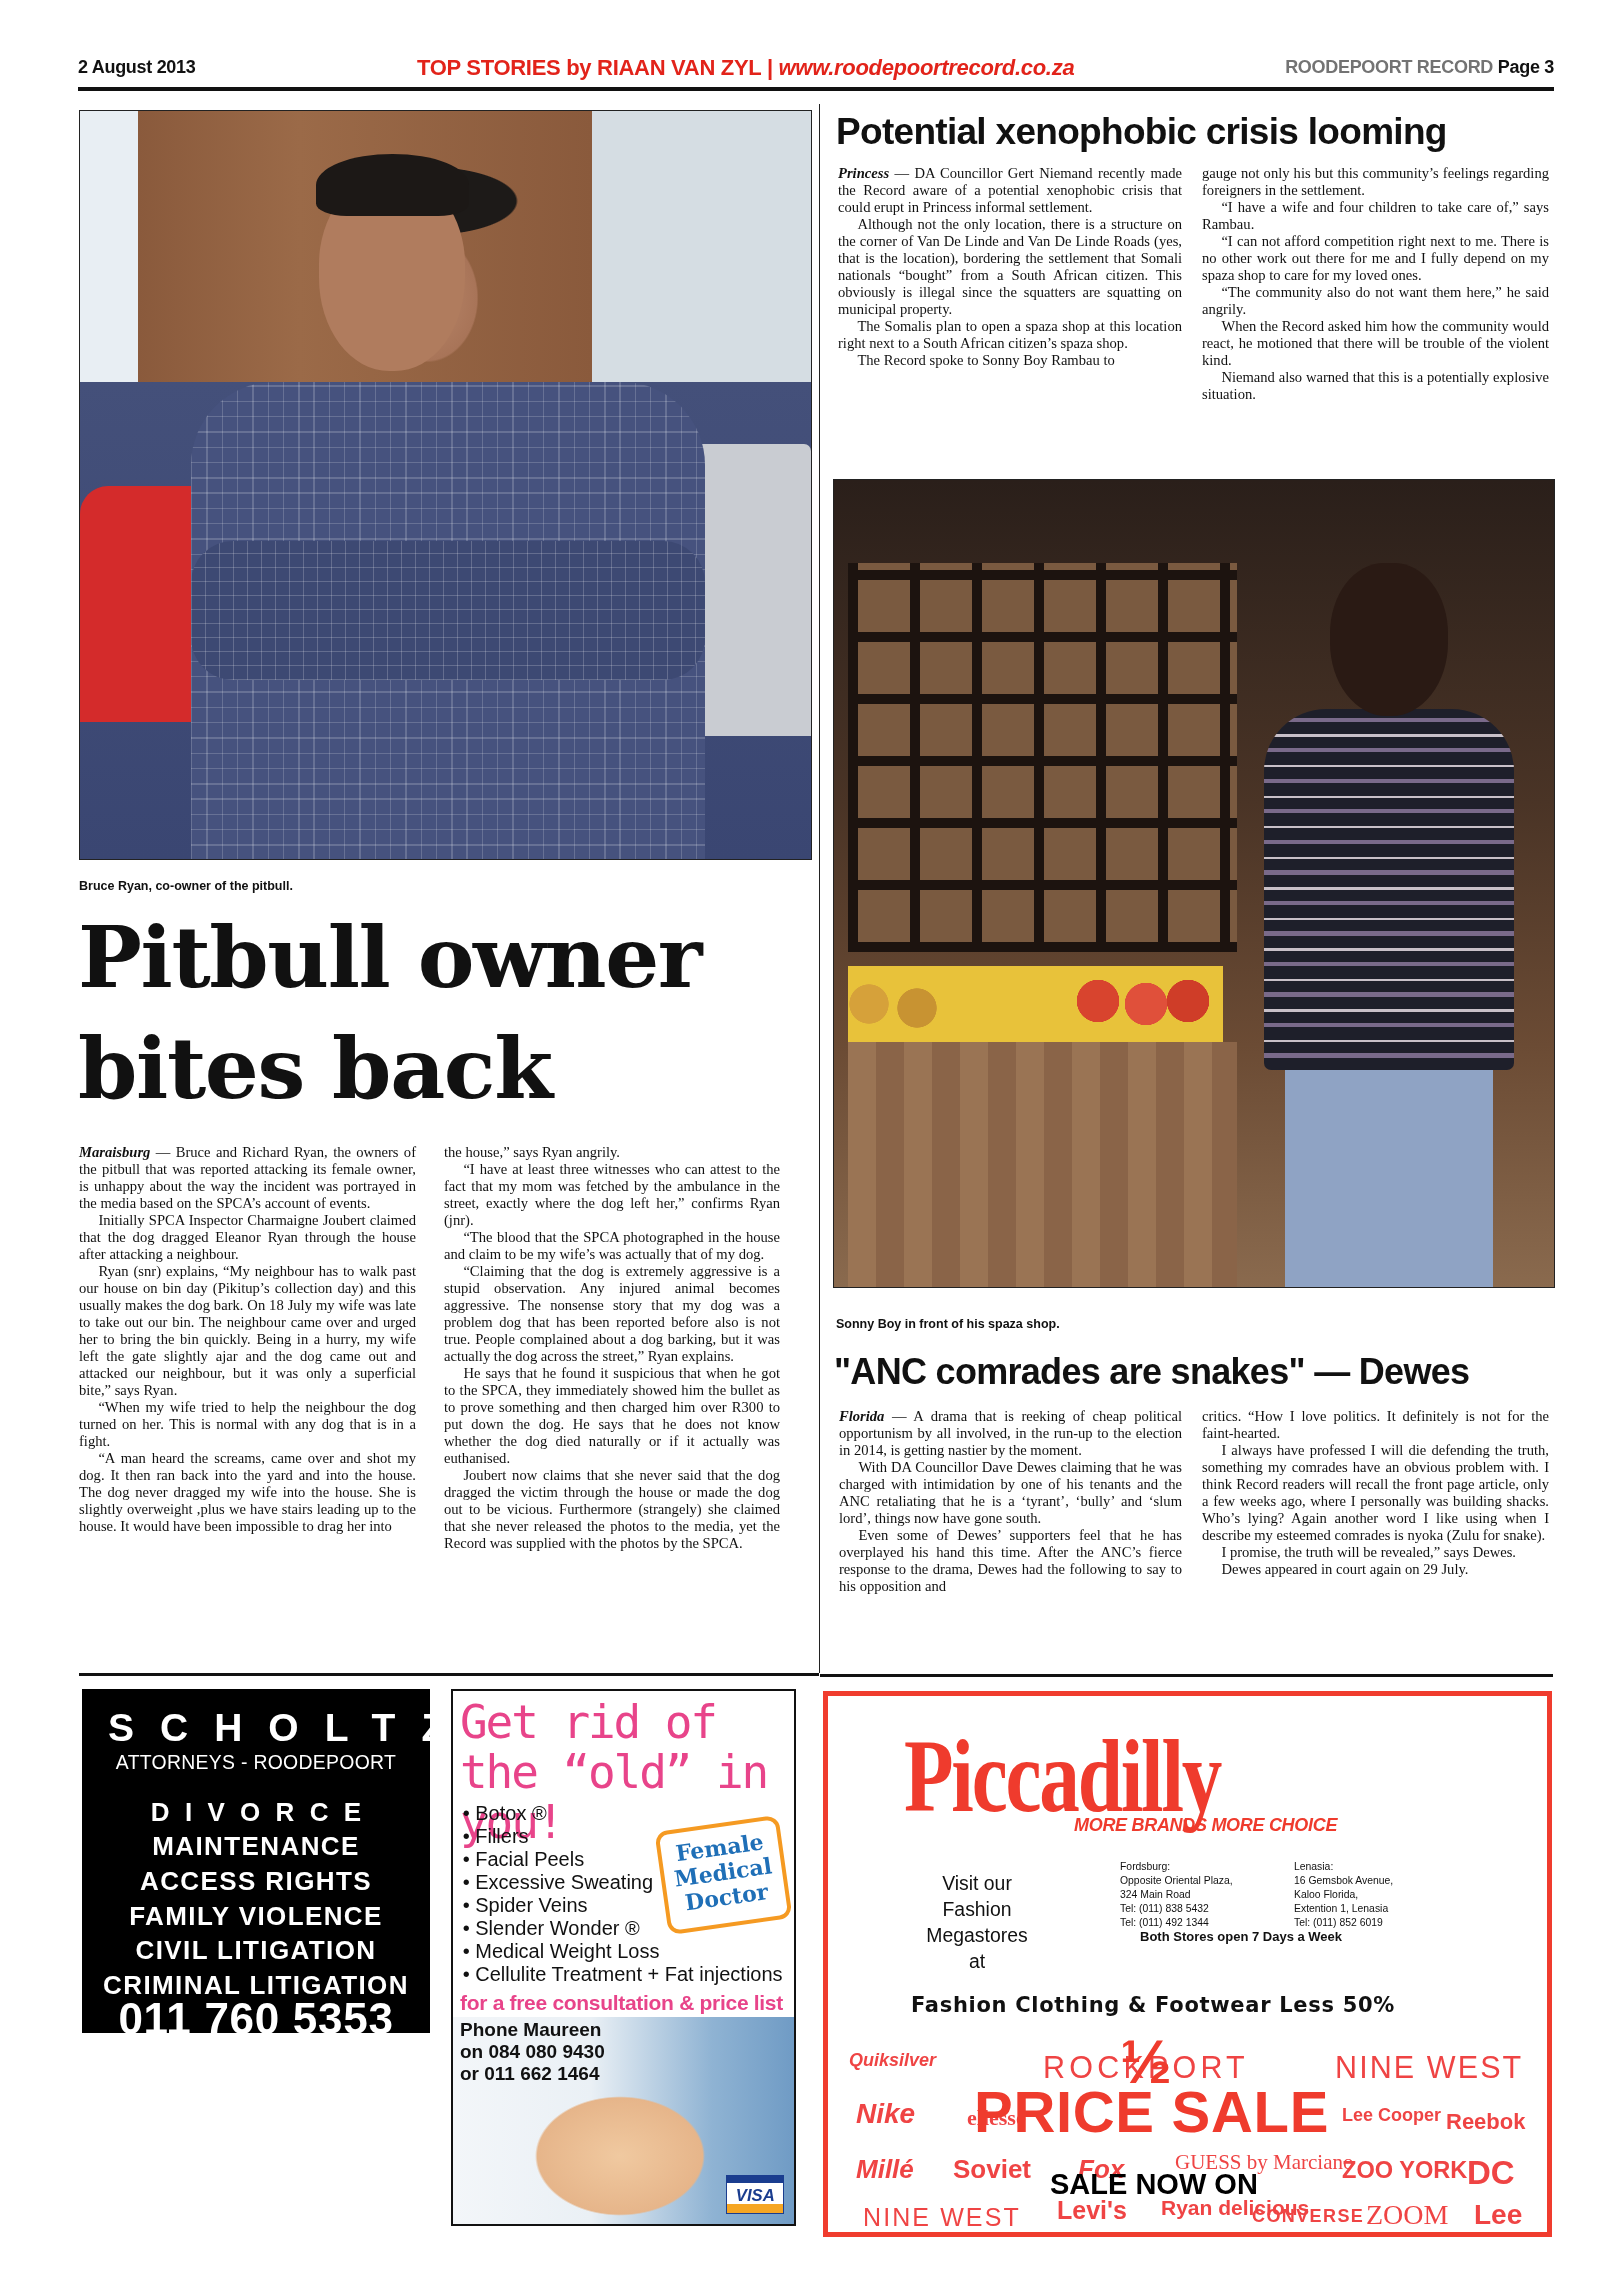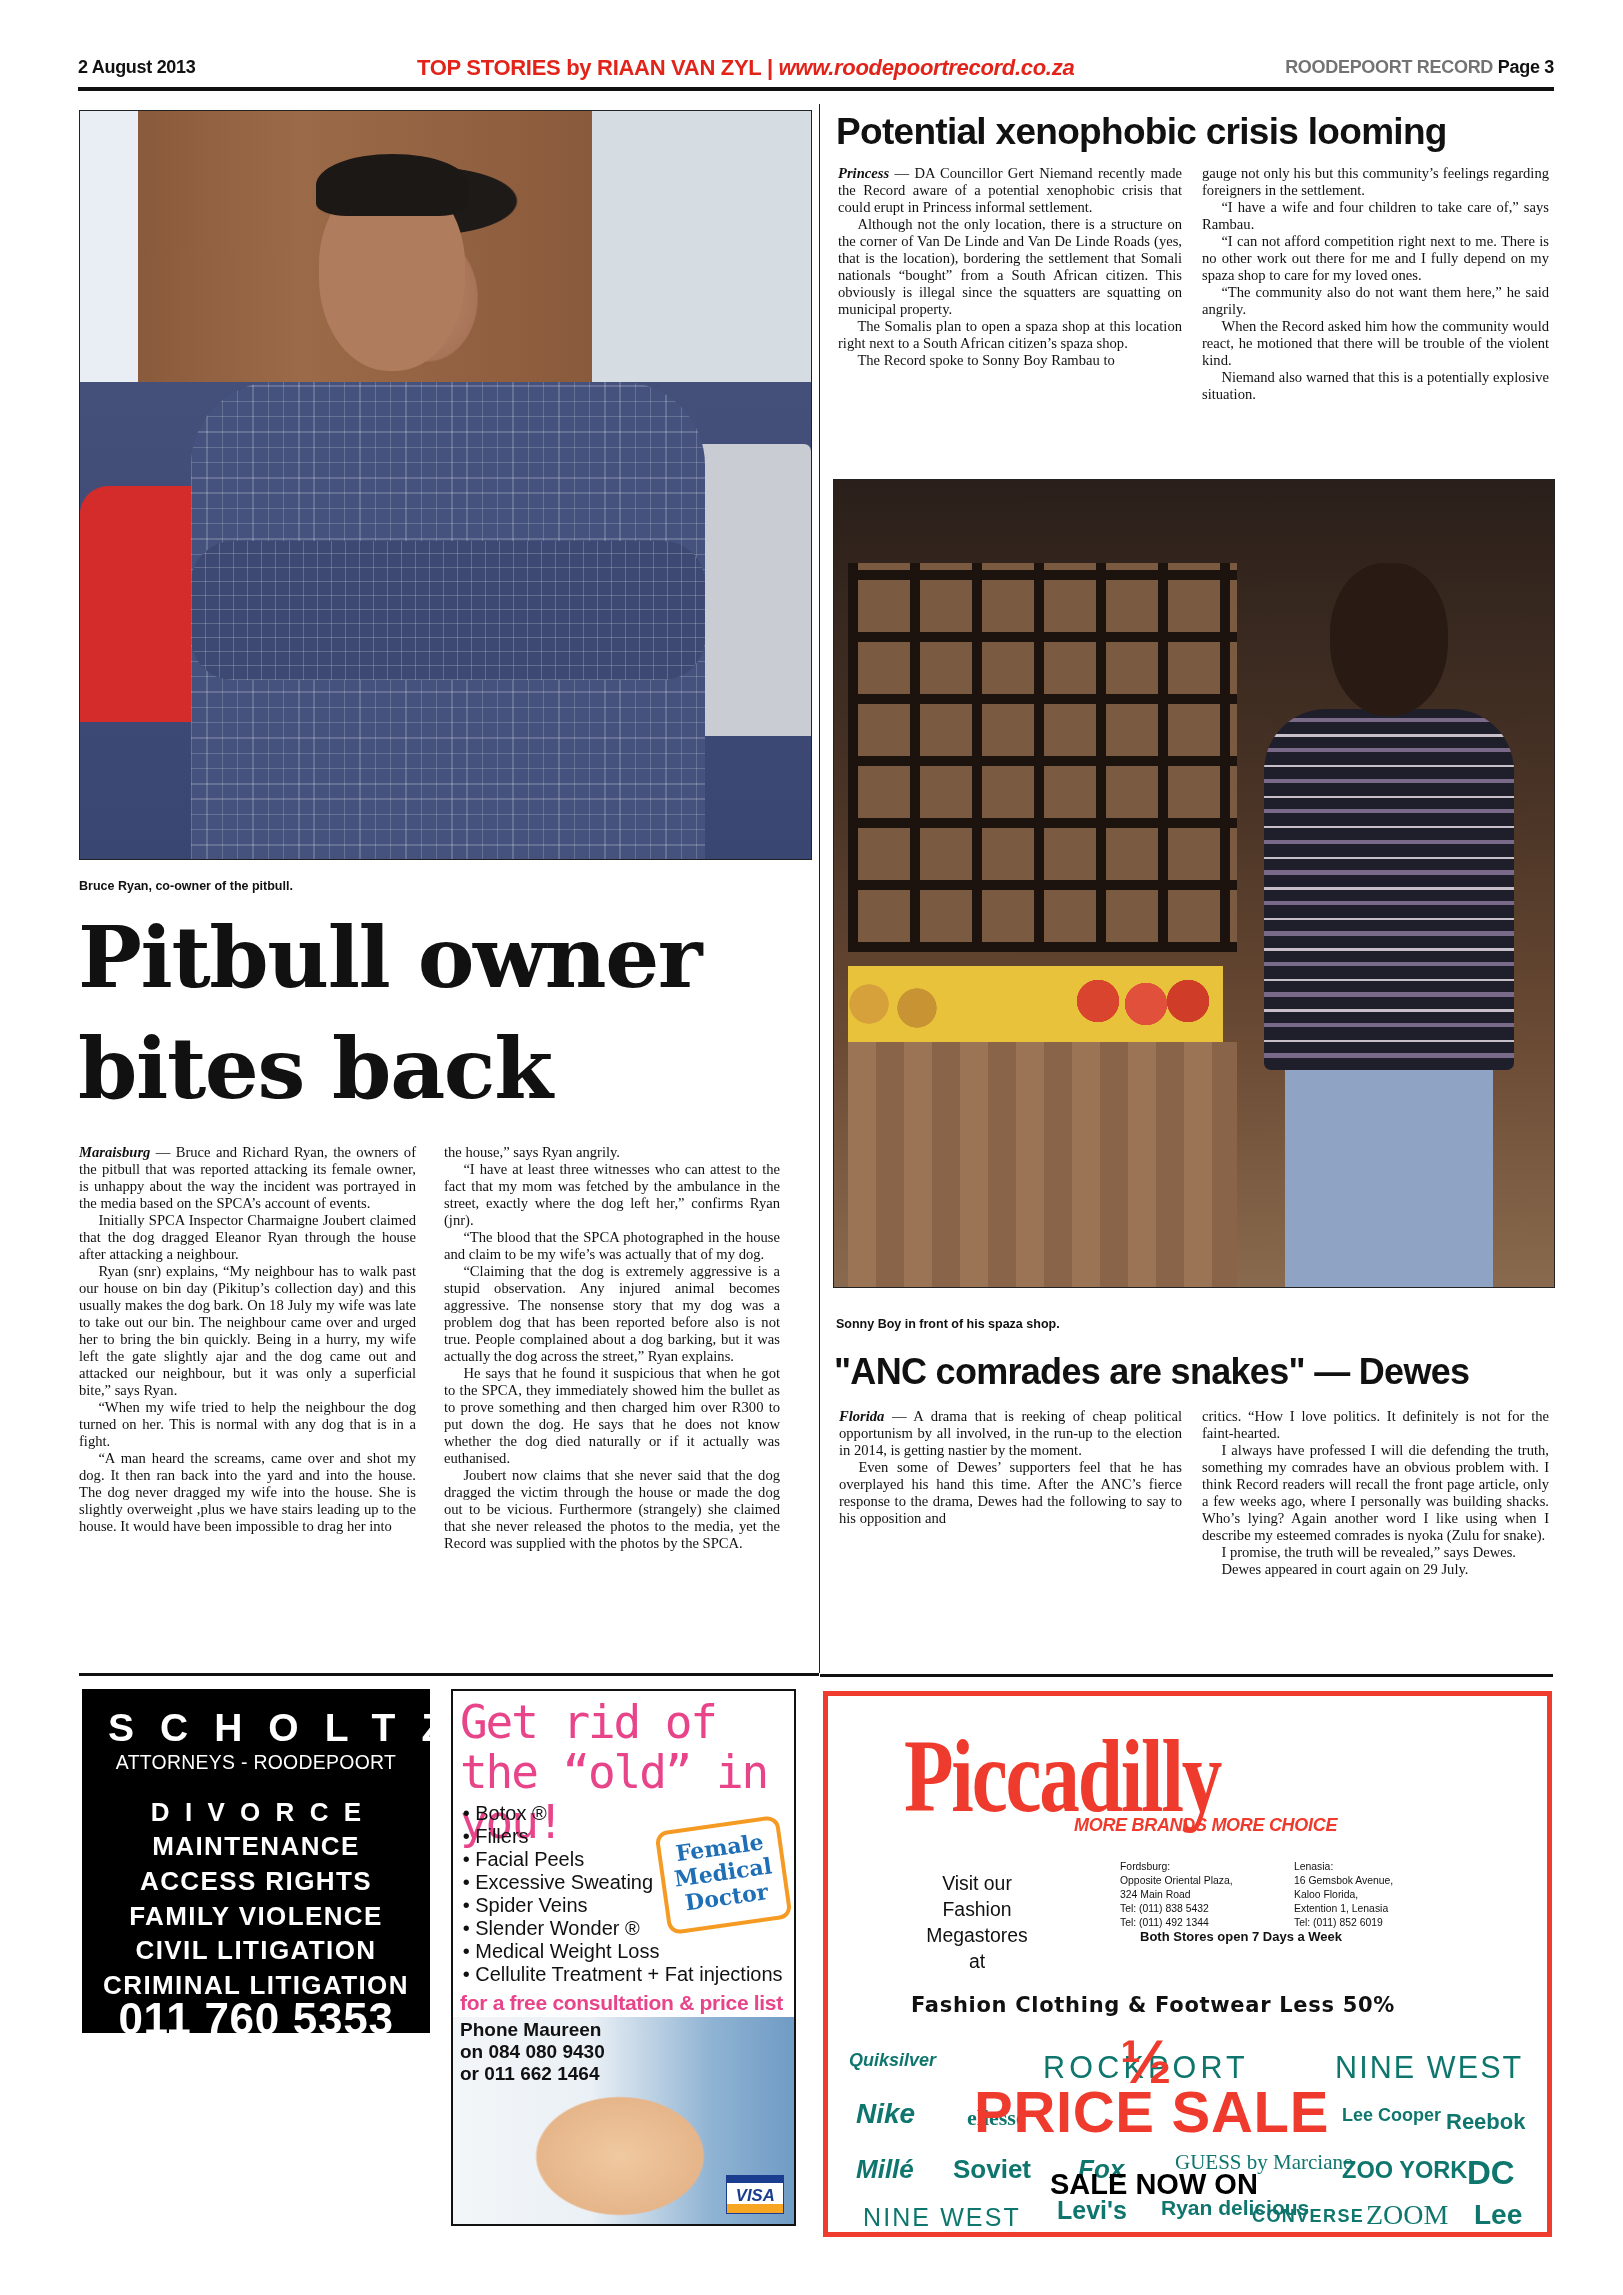--- a/index.html
+++ b/index.html
@@ -101,21 +101,21 @@
 
   
   .ad-pic { position: absolute; left: 823px; top: 1691px; width: 729px; height: 546px; border: 5.6px solid #f03c2e; background: #fff; overflow: hidden; }
   .ad-pic .logo { position: absolute; left: 76px; top: 28px; font-family: "Liberation Serif", serif; font-weight: bold; font-size: 104px; color: #ef3b2d; letter-spacing: -2.8px; line-height: 1; transform: scaleX(0.78); transform-origin: left top; }
   .ad-pic .tag { position: absolute; left: 246px; top: 119px; font-family: "Liberation Sans", sans-serif; font-weight: bold; font-style: italic; font-size: 18px; color: #ef3b2d; letter-spacing: -0.3px; }
   .ad-pic .visit { position: absolute; left: 62px; top: 174px; width: 174px; text-align: center; font-family: "Liberation Sans", sans-serif; font-size: 19.4px; line-height: 26px; }
   .ad-pic .store { position: absolute; top: 164px; font-family: "Liberation Sans", sans-serif; font-size: 10.4px; line-height: 14px; }
   .ad-pic .both { position: absolute; left: 312px; top: 233px; font-family: "Liberation Sans", sans-serif; font-weight: bold; font-size: 13px; }
   .ad-pic .fashion { position: absolute; left: 83px; top: 297px; font-family: "DejaVu Sans", sans-serif; font-weight: bold; font-size: 21px; letter-spacing: 0.7px; }
   .ad-pic .brands { position: absolute; left: 14px; top: 333px; width: 694px; height: 194px; }
-  .ad-pic .brand { position: absolute; font-family: "Liberation Sans", sans-serif; font-weight: bold; color: #0f766e; white-space: nowrap; }
+  .ad-pic .brand { position: absolute; font-family: "Liberation Sans", sans-serif; font-weight: bold; color: #ef4444; white-space: nowrap; }
   .ad-pic .half { position: absolute; left: 292px; top: 330px; font-family: "Liberation Sans", sans-serif; font-weight: bold; font-size: 62px; color: #ef3b2d; }
   .ad-pic .sale { position: absolute; left: 146px; top: 382px; font-family: "Liberation Sans", sans-serif; font-weight: bold; font-size: 58px; color: #ef3b2d; letter-spacing: 0.7px; }
   .ad-pic .now { position: absolute; left: 222px; top: 472px; font-family: "Liberation Sans", sans-serif; font-weight: bold; font-size: 29px; color: #000; text-align: right; }
 </style>
 </head>
 <body>
 
 <div class="masthead">
   <span class="mh-date">2 August 2013</span>
   <span class="mh-center">
@@ -184,20 +184,21 @@
     <div class="torso"></div>
     <div class="jeans"></div>
     <div class="head"></div>
   </div>
 </div>
 <div class="caption" style="left:836px; top:1317px;">Sonny Boy in front of his spaza shop.</div>
 
 <div class="hl-sans" style="left:834px; top:1351px; font-size:36px;">"ANC comrades are snakes" — Dewes</div>
 <div class="col" style="left:839px; top:1408px; width:343px;">
   <p class="first"><span class="dateline">Florida</span> <span>— A drama that is reeking of cheap political opportunism by all involved, in the run-up to the election in 2014, is getting nastier by the moment.</span></p>
+  <p>With DA Councillor Dave Dewes claiming that he was charged with intimidation by one of his tenants and the ANC retaliating that he is a ‘tyrant’, ‘bully’ and ‘slum lord’, things now have gone south.</p>
   <p>Even some of Dewes’ supporters feel that he has overplayed his hand this time. After the ANC’s fierce response to the drama, Dewes had the following to say to his opposition and</p>
 </div>
 <div class="col" style="left:1202px; top:1408px; width:347px;">
   <p class="first">critics. “How I love politics. It definitely is not for the faint-hearted.</p>
   <p>I always have professed I will die defending the truth, something my comrades have an obvious problem with. I think Record readers will recall the front page article, only a few weeks ago, where I personally was building shacks. Who’s lying? Again another word I like using when I describe my esteemed comrades is nyoka (Zulu for snake).</p>
   <p>I promise, the truth will be revealed,” says Dewes.</p>
   <p>Dewes appeared in court again on 29 July.</p>
 </div>
 <div class="story-rule" style="left:820px; top:1674px; width:733px;"></div>
 

